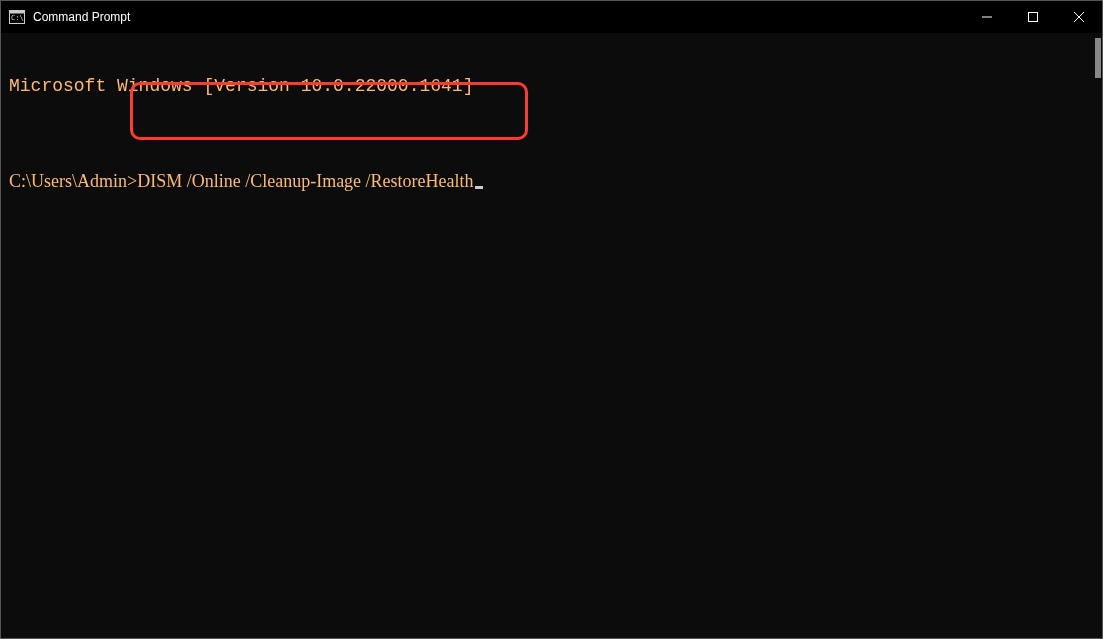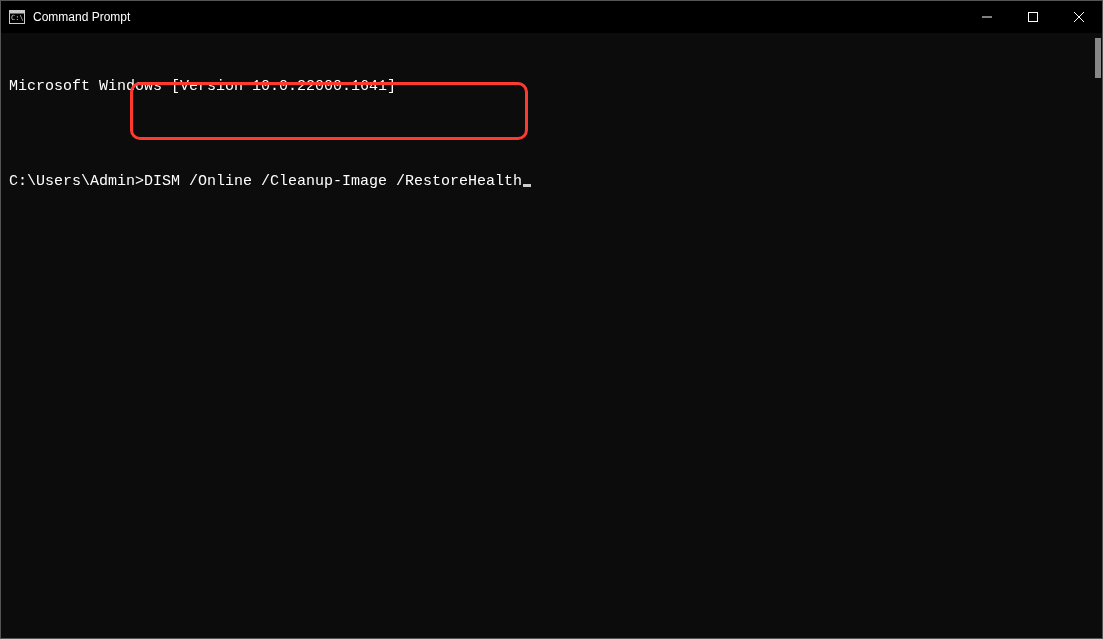--- a/index.html
+++ b/index.html
@@ -61,31 +61,32 @@
     .win-btn svg {
       width: 10px;
       height: 10px;
       stroke: #fff;
       fill: none;
       stroke-width: 1;
     }
     .terminal {
       position: relative;
       padding: 6px 8px;
-      color: #ffffff;
-      font-size: 15px;
+      color: #fdba74;
+      font-size: 18px;
       line-height: 19px;
       white-space: pre;
       font-family: Consolas, 'Courier New', monospace;
     }
     .line {
       display: block;
     }
     .prompt-line {
       position: relative;
+      font-family: Liberation Serif, serif;
     }
     .highlight-box {
       position: absolute;
       border: 3px solid #ff3b30;
       border-radius: 10px;
       pointer-events: none;
       top: 82px;
       left: 130px;
       width: 398px;
       height: 58px;

